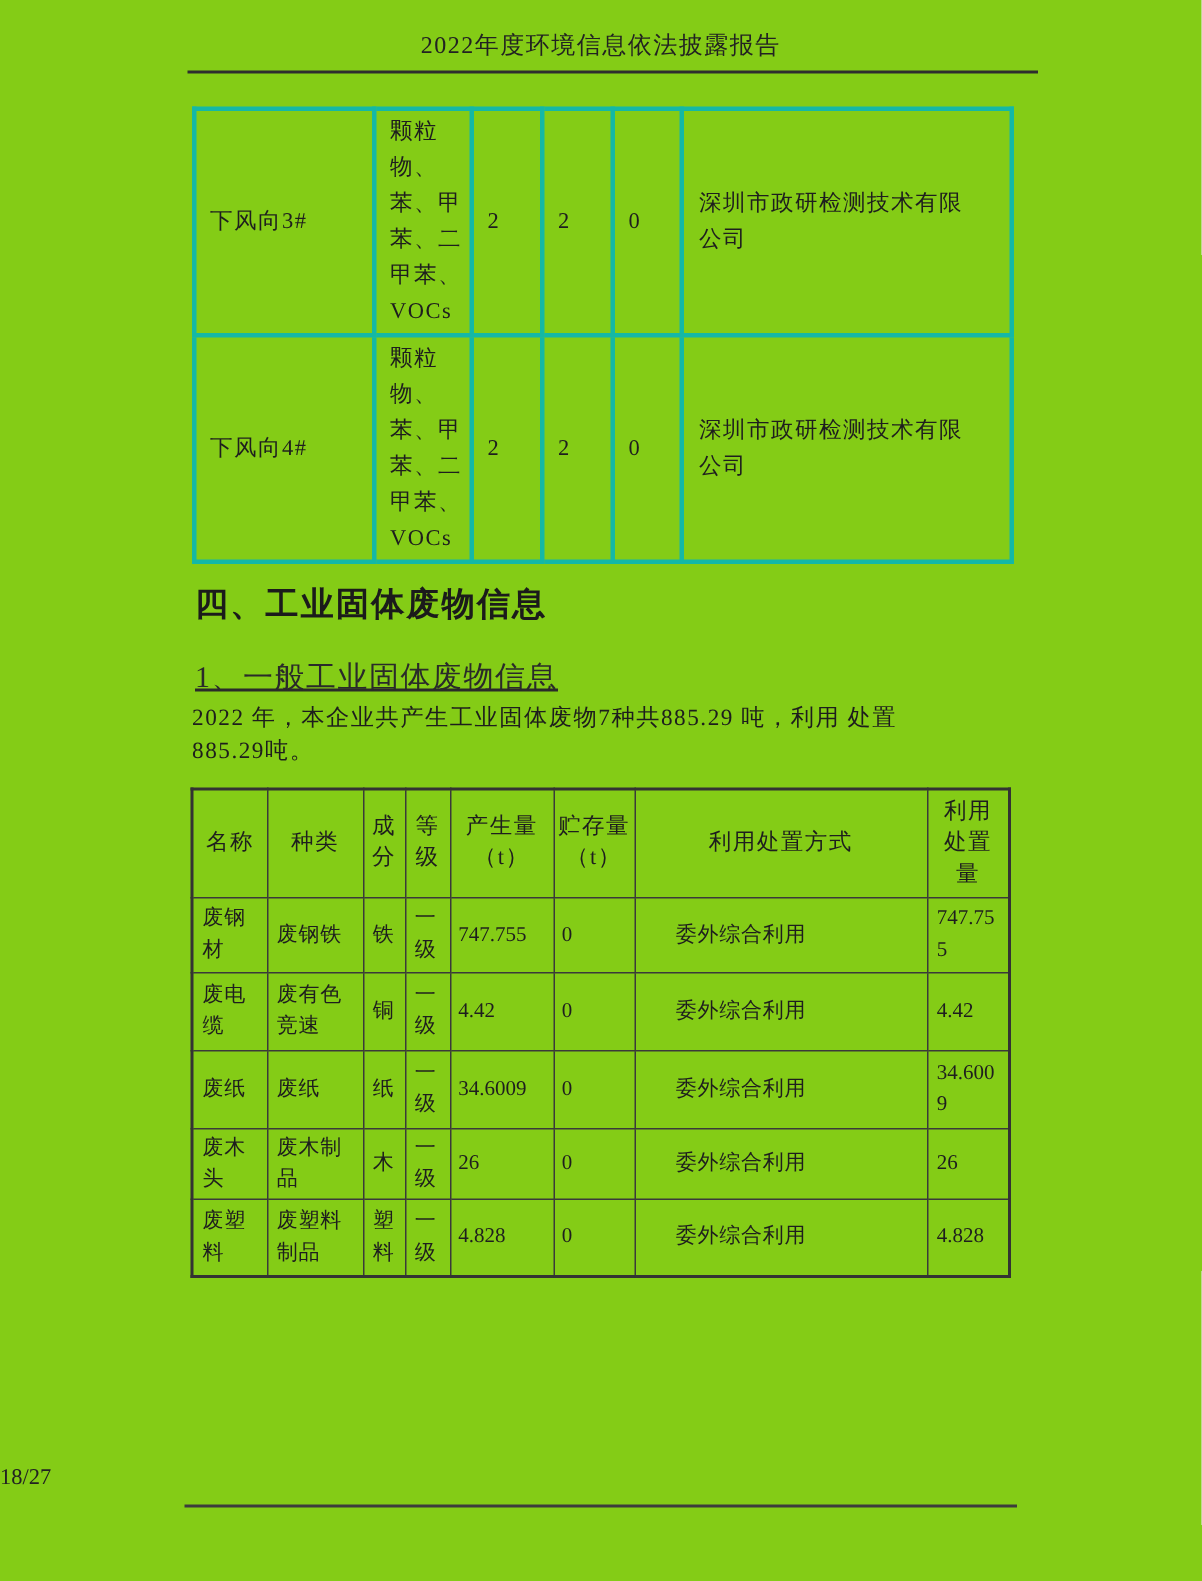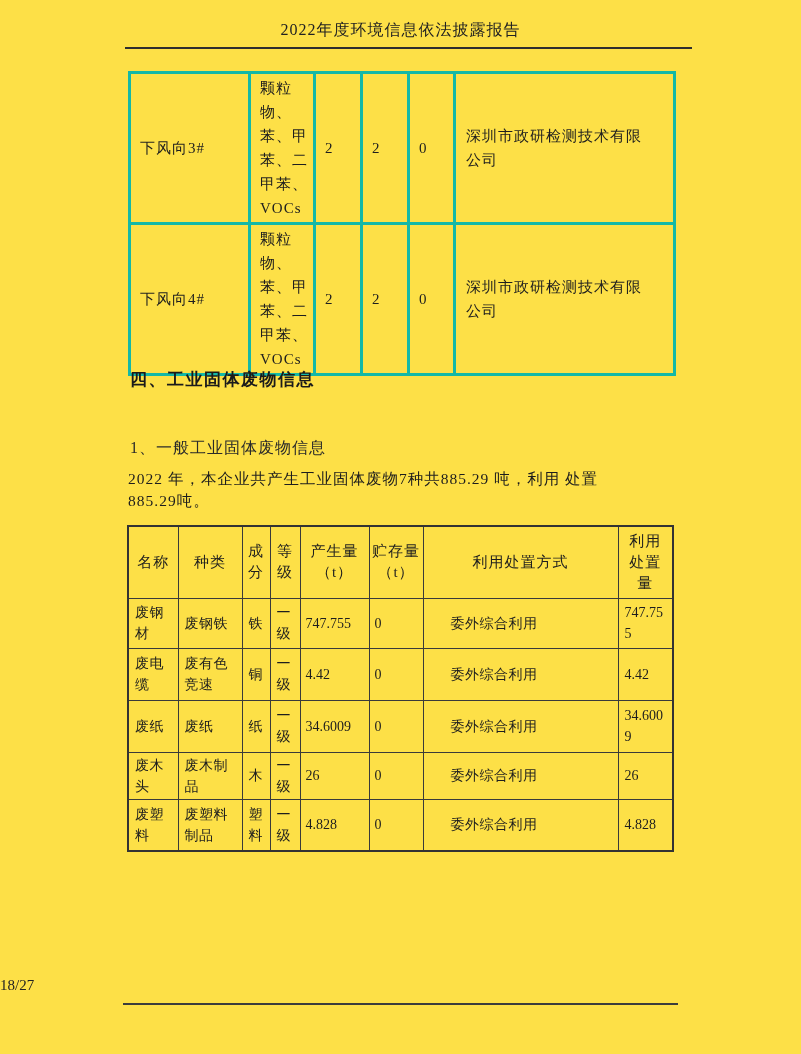--- a/index.html
+++ b/index.html
@@ -1,21 +1,21 @@
 <!DOCTYPE html>
 <html><head>
 <meta charset="utf-8">
 <style>
   html, body { margin: 0; padding: 0; background: #e9e9e9; }
   .page {
     position: relative;
     width: 801px;
     height: 1054px;
     margin: 0 auto;
-    background: #fde047;
+    background: #84cc16;
     font-family: "Liberation Serif", "DejaVu Serif", serif;
     color: #1e1e1e;
     overflow: hidden;
   }
   .doc-title {
     position: absolute;
     top: 20px; left: 0;
     width: 100%;
     text-align: center;
     font-size: 16px;
@@ -47,33 +47,34 @@
     text-align: left;
     padding: 2px 4px 2px 9px;
     word-break: break-all;
     overflow: hidden;
   }
   table.t1 td.company { padding-right: 22px; padding-left: 10px; }
 
   
   .section-heading {
     position: absolute;
-    left: 130px; top: 368px;
+    left: 130px; top: 388px;
     font-family: Liberation Mono, monospace;
     font-weight: bold;
-    font-size: 17px;
+    font-size: 22px;
     letter-spacing: 1.5px;
     color: #1b1b1b;
   }
   .subsection-heading {
     position: absolute;
     left: 130px; top: 438px;
-    font-size: 16px;
+    font-size: 20px;
     letter-spacing: 1px;
     color: #2a2a2a;
+    text-decoration: underline;
   }
   .paragraph {
     position: absolute;
     left: 128px; top: 468px;
     width: 565px;
     font-size: 15.5px;
     line-height: 22px;
     letter-spacing: 1px;
     color: #1d1d1d;
   }

